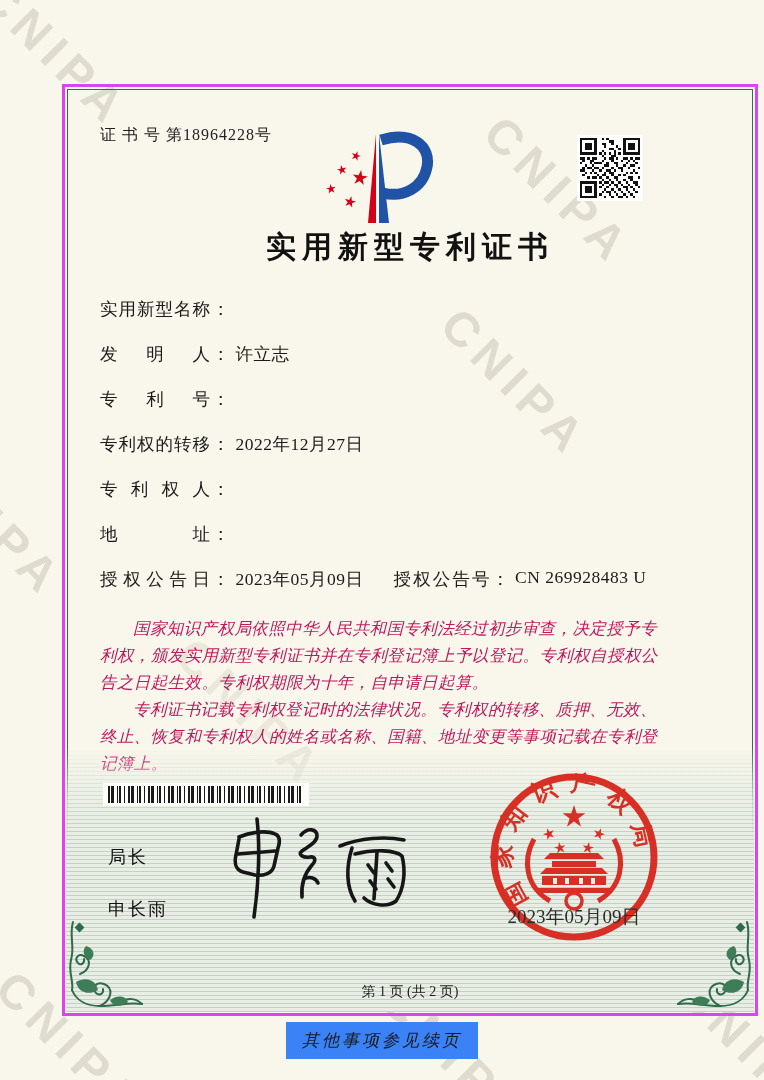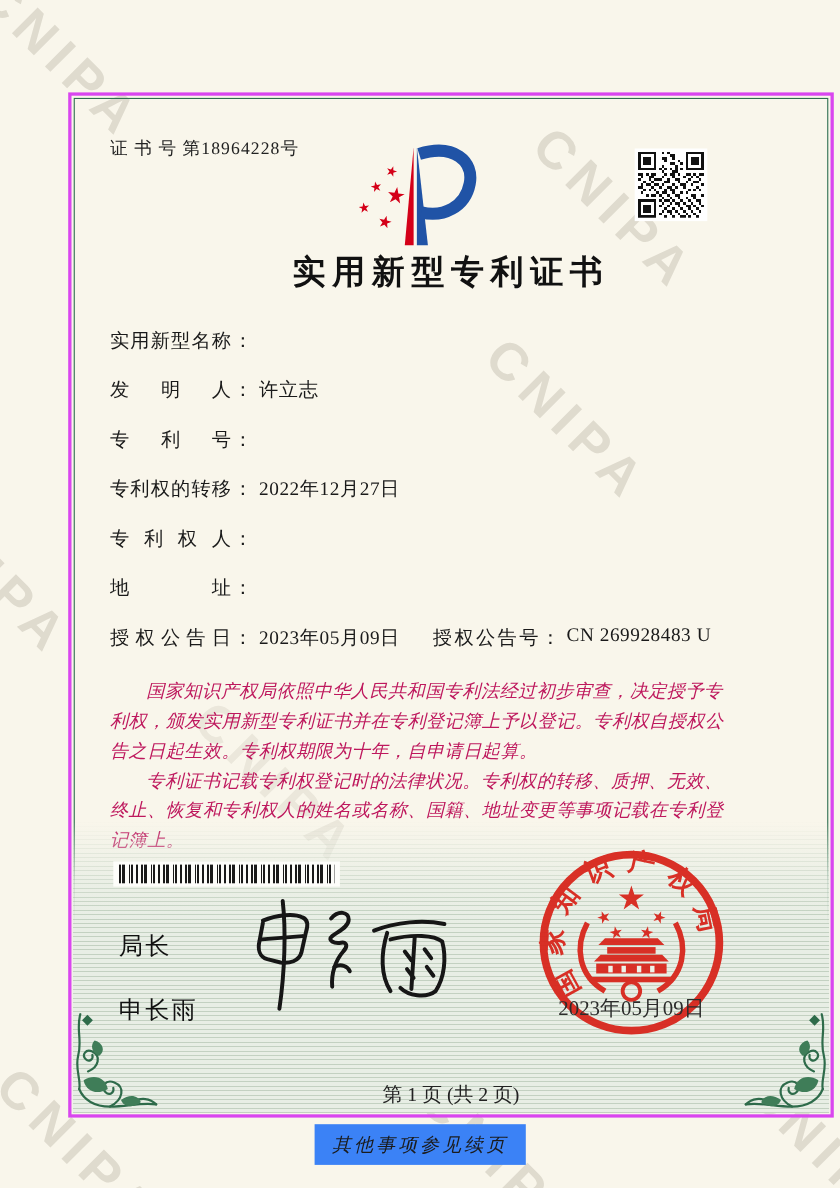--- a/index.html
+++ b/index.html
@@ -41,27 +41,27 @@
          -webkit-mask-image:linear-gradient(180deg,transparent 0,#000 85px);
          mask-image:linear-gradient(180deg,transparent 0,#000 85px);}
 
   .barcode-box{position:absolute;left:38px;top:696px;background:#fdfdfa;padding:3px 5px;}
   .barcode{width:196px;height:17px;
     background:repeating-linear-gradient(90deg,#191919 0 2px,#fcfcf9 2px 3px,#191919 3px 6px,
       #fcfcf9 6px 9px,#191919 9px 10px,#fcfcf9 10px 11px,#191919 11px 13px,#fcfcf9 13px 16px,
       #191919 16px 17px,#fcfcf9 17px 20px);}
 
   .officer{position:absolute;left:43px;top:758px;font-family:"Liberation Sans",sans-serif;
-           font-size:22px;color:#111;letter-spacing:2px;}
+           font-size:18px;color:#111;letter-spacing:2px;}
   .officer .name{margin-top:28px;font-family:Liberation Mono, monospace;}
 
   .signature{position:absolute;left:140px;top:718px;}
   .seal{position:absolute;left:423px;top:684px;opacity:.95;}
 
-  .pagenum{position:absolute;left:0;top:896px;width:100%;text-align:center;font-size:18px;color:#222;}
+  .pagenum{position:absolute;left:0;top:896px;width:100%;text-align:center;font-size:14px;color:#222;}
 
   .flourish{position:absolute;bottom:2px;}
   .flourish.fl-left{left:1px;}
   .flourish.fl-right{right:1px;transform:scaleX(-1);}
 
   .footer-note{position:absolute;left:50%;top:1022px;transform:translateX(-50%);
       background:#3b82f6;padding:7px 16px;font-style:italic;font-size:17px;letter-spacing:3px;color:#1b1b1b;}
 
   .logo{position:absolute;left:258px;top:44px;}
   .qr{position:absolute;left:512px;top:48px;background:#fff;padding:3px;}

